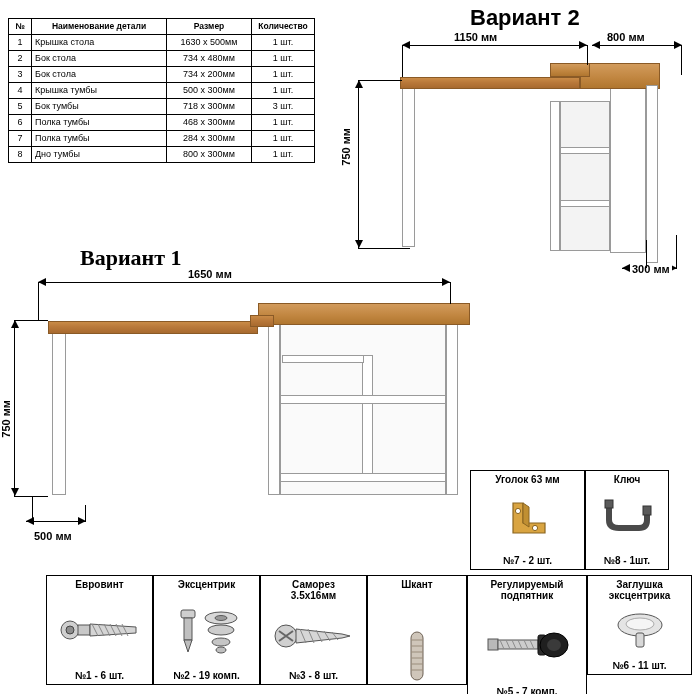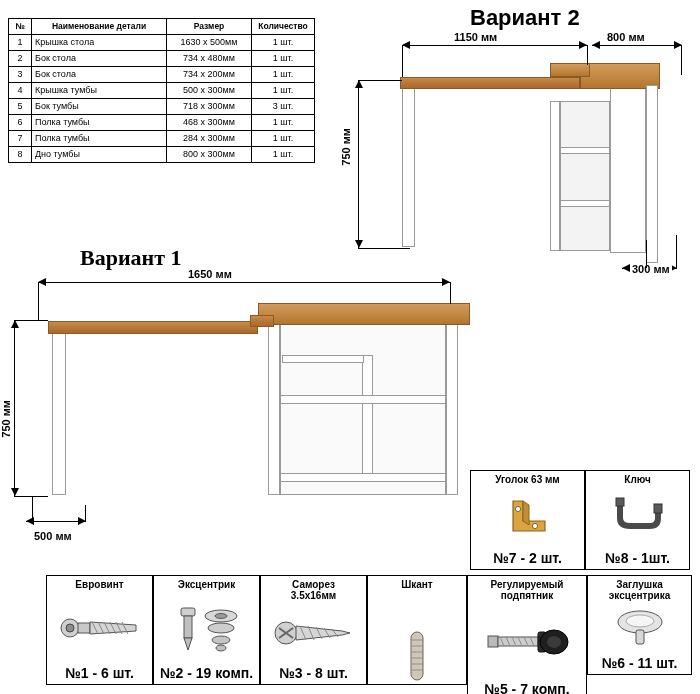--- a/index.html
+++ b/index.html
@@ -47,21 +47,21 @@
   .dimtext.vert{writing-mode:vertical-rl;transform:rotate(180deg);}
   .leader{position:absolute;background:#000;width:1px;}
 
   
   .hw-cell{
     position:absolute;border:1px solid #000;box-sizing:border-box;background:#fff;
     display:flex;flex-direction:column;align-items:center;justify-content:space-between;
     padding:3px 2px 3px 2px;
   }
   .hw-title{font-size:10px;font-weight:bold;text-align:center;line-height:11px;}
-  .hw-code{font-size:14px;font-weight:bold;text-align:center;}
+  .hw-code{font-size:10px;font-weight:bold;text-align:center;}
   .hw-art{flex:1;display:flex;align-items:center;justify-content:center;width:100%;}
 </style>
 </head>
 <body>
 
 <table id="parts-table" class="abs">
   <thead>
     <tr>
       <th>№</th>
       <th>Наименование детали</th>
@@ -218,21 +218,21 @@
     <svg width="46" height="42" viewBox="0 0 46 42">
       <path d="M8 4 L8 34 L40 34 L40 24 L18 24 L18 4 Z" fill="#d9a441" stroke="#8a6520" stroke-width="1.2"></path>
       <circle cx="13" cy="12" r="2.6" fill="#fff" stroke="#8a6520" stroke-width="1"></circle>
       <circle cx="30" cy="29" r="2.6" fill="#fff" stroke="#8a6520" stroke-width="1"></circle>
       <path d="M18 4 L24 8 L24 28 L18 24 Z" fill="#c08f32" stroke="#8a6520" stroke-width="1"></path>
     </svg>
   </div>
   <div class="hw-code">№7 - 2 шт.</div>
 </div>
 
-<div class="hw-cell" style="left:585px;top:470px;width:105px;height:100px;justify-content:flex-end;">
+<div class="hw-cell" style="left:585px;top:470px;width:84px;height:100px;justify-content:flex-end;">
   <div class="hw-title">Ключ</div>
   <div class="hw-art">
     <svg width="60" height="44" viewBox="0 0 60 44">
       <path d="M12 6 L12 22 Q12 30 22 30 L42 30 Q50 30 50 22 L50 12" fill="none" stroke="#4a4a4a" stroke-width="6" stroke-linecap="round"></path>
       <rect x="8" y="2" width="8" height="8" fill="#5a5a5a" stroke="#333" stroke-width="1"></rect>
       <rect x="46" y="8" width="8" height="9" fill="#5a5a5a" stroke="#333" stroke-width="1"></rect>
     </svg>
   </div>
   <div class="hw-code">№8 - 1шт.</div>
 </div>

